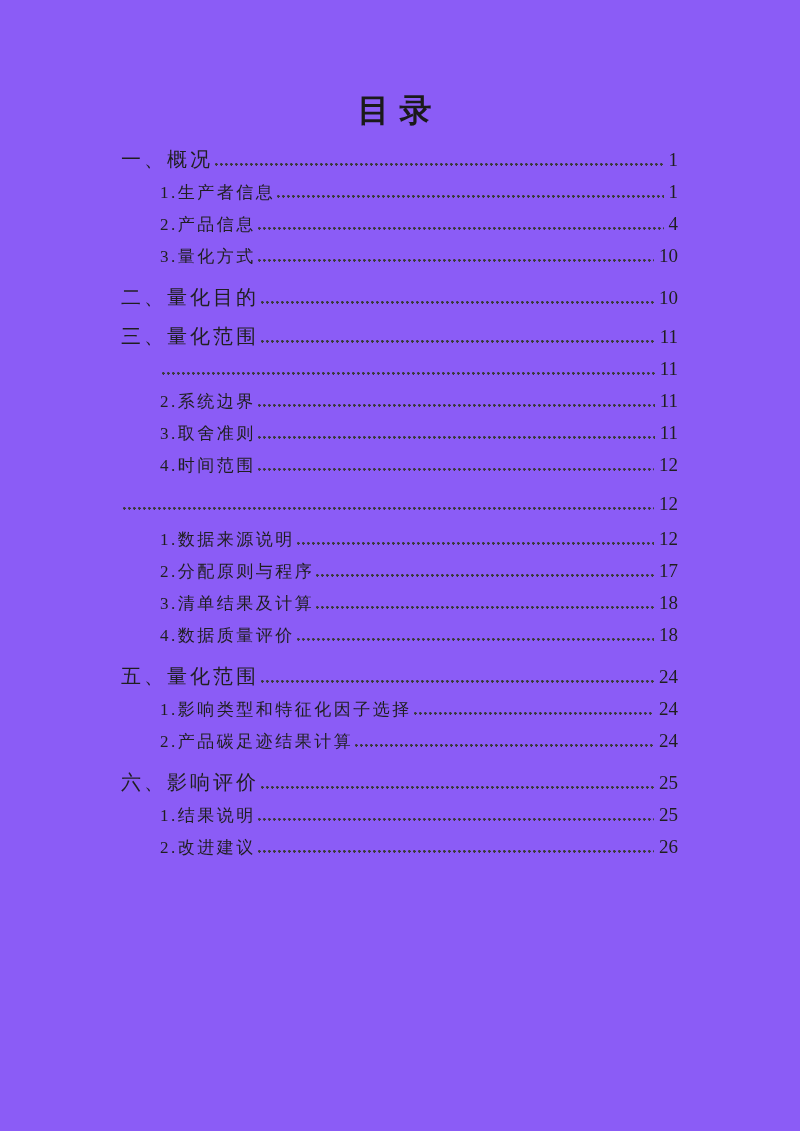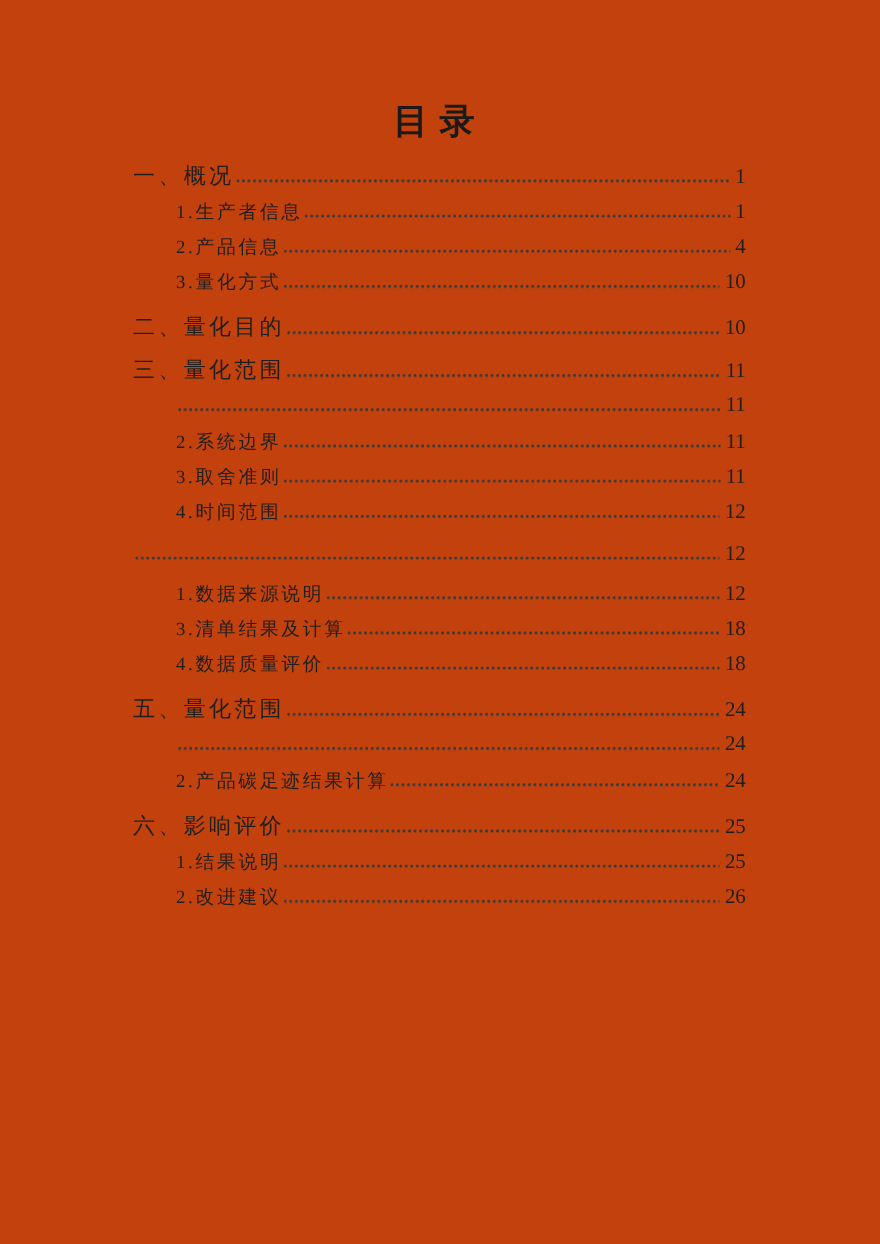--- a/index.html
+++ b/index.html
@@ -12,21 +12,21 @@
     height: 1131px;
     overflow: hidden;
     font-family: "Liberation Serif", "DejaVu Serif", serif;
     color: #1f1f1f;
   }
   .page {
     box-sizing: border-box;
     width: 800px;
     height: 1131px;
     padding: 90px 122px 0 121px;
-    background: #c2410c;
+    background: #8b5cf6;
   }
   .doc-title {
     margin: 0 0 16px 0;
     text-align: center;
     font-size: 32px;
     font-weight: bold;
     letter-spacing: 10px;
     line-height: 40px;
     color: #1a1a1a;
   }
@@ -130,35 +130,41 @@
       <div class="toc-row l1">
       <span class="toc-leader"></span>
       <span class="toc-page">12</span>
     </div>
       <div class="toc-row l2">
       <span class="toc-label">1.数据来源说明</span>
       <span class="toc-leader"></span>
       <span class="toc-page">12</span>
     </div>
       <div class="toc-row l2">
+      <span class="toc-label">2.分配原则与程序</span>
+      <span class="toc-leader"></span>
+      <span class="toc-page">17</span>
+    </div>
+      <div class="toc-row l2">
       <span class="toc-label">3.清单结果及计算</span>
       <span class="toc-leader"></span>
       <span class="toc-page">18</span>
     </div>
       <div class="toc-row l2">
       <span class="toc-label">4.数据质量评价</span>
       <span class="toc-leader"></span>
       <span class="toc-page">18</span>
     </div>
       <div class="toc-row l1">
       <span class="toc-label">五、量化范围</span>
       <span class="toc-leader"></span>
       <span class="toc-page">24</span>
     </div>
       <div class="toc-row l2">
+      <span class="toc-label">1.影响类型和特征化因子选择</span>
       <span class="toc-leader"></span>
       <span class="toc-page">24</span>
     </div>
       <div class="toc-row l2">
       <span class="toc-label">2.产品碳足迹结果计算</span>
       <span class="toc-leader"></span>
       <span class="toc-page">24</span>
     </div>
       <div class="toc-row l1">
       <span class="toc-label">六、影响评价</span>

